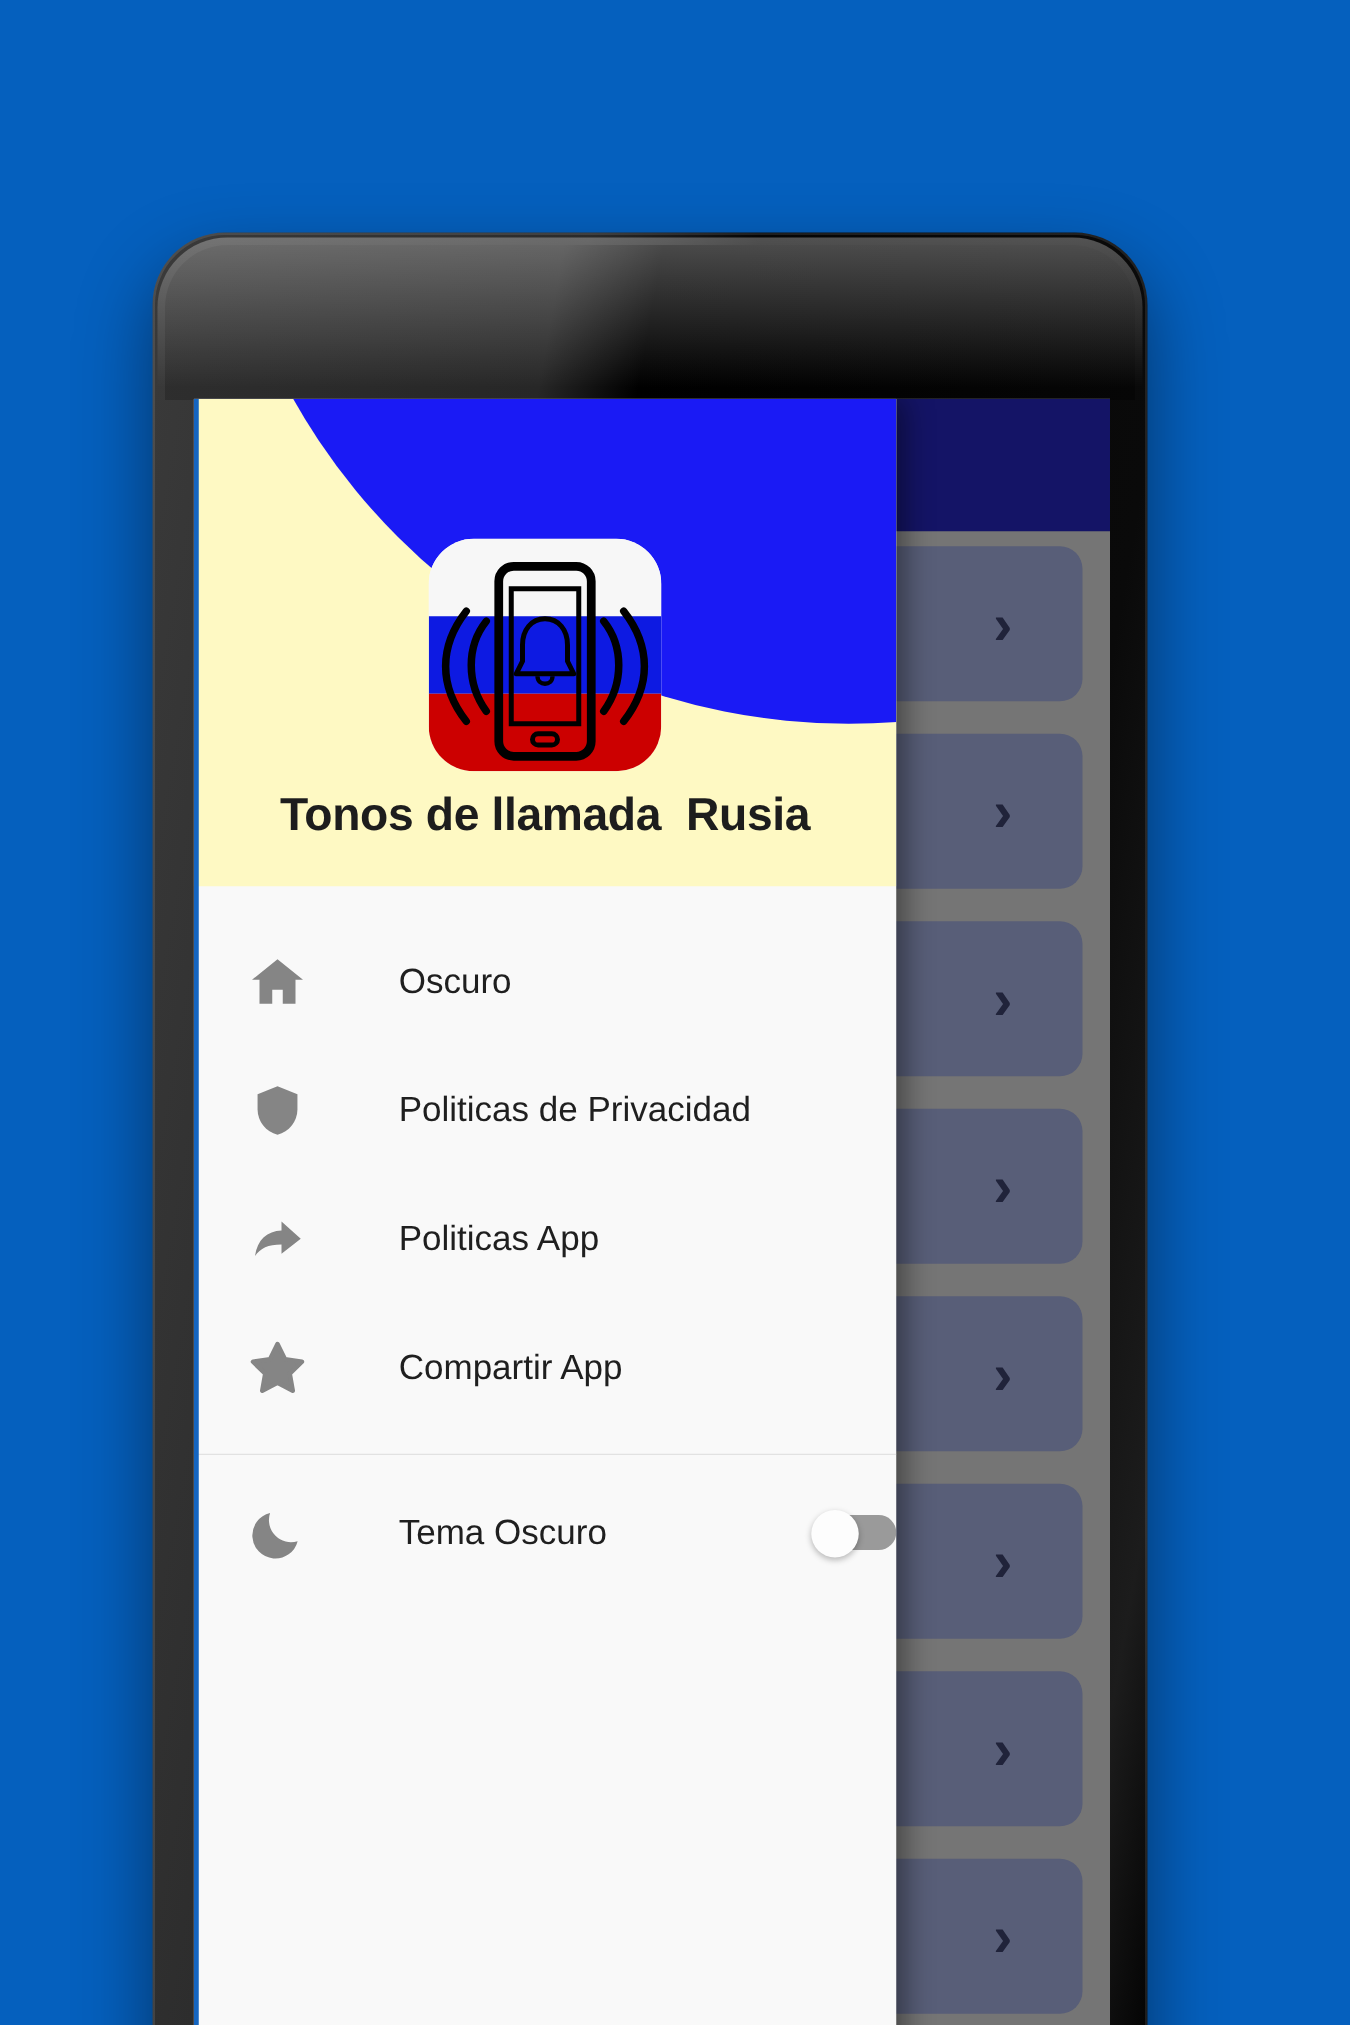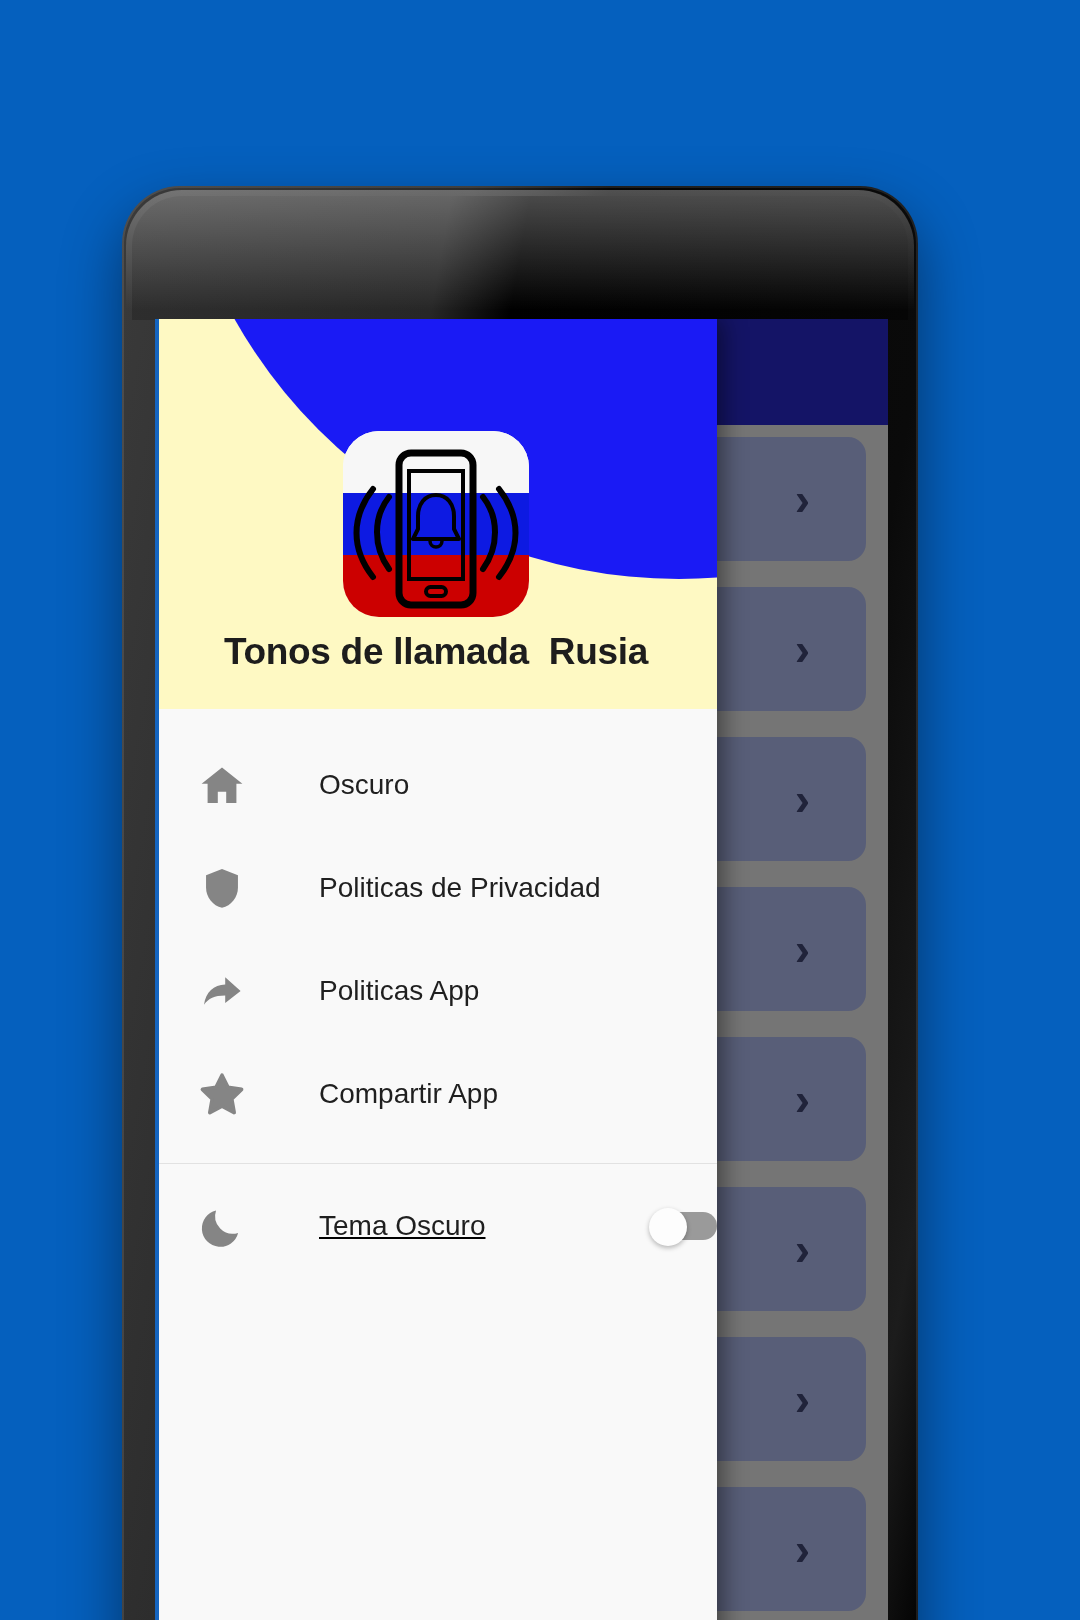--- a/index.html
+++ b/index.html
@@ -166,21 +166,20 @@
     height:1px;
     background:#e2e2e2;
     margin:18px 0 0 0;
   }
   #theme-row{
     display:flex;
     align-items:center;
     height:124px;
     padding-left:34px;
     cursor:pointer;
-    text-decoration:underline;
   }
   #theme-row .menu-label{ flex:1; }
   .toggle{
     position:relative;
     width:68px; height:36px;
     flex:0 0 68px;
   }
   .toggle-track{
     position:absolute; right:0; top:4px;
     width:60px; height:28px;

